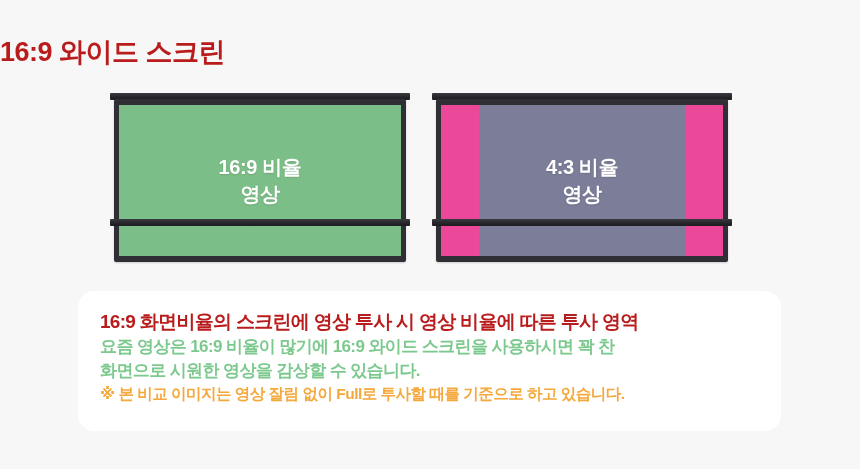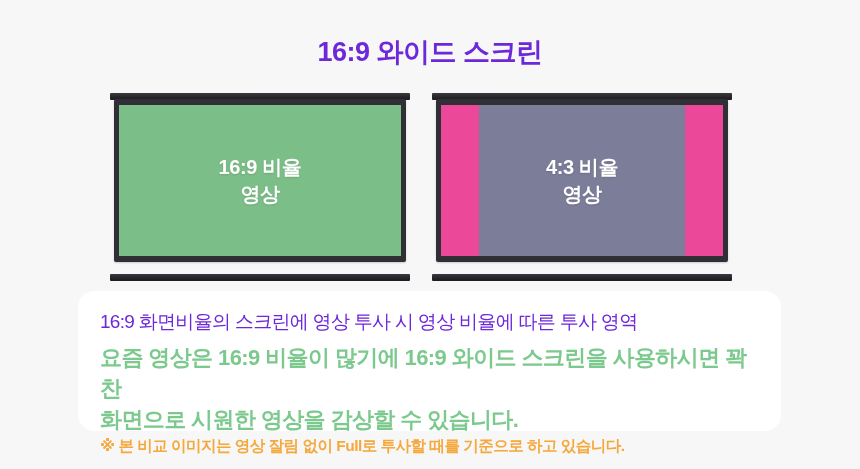--- a/index.html
+++ b/index.html
@@ -17,42 +17,41 @@
     position: relative;
     -webkit-font-smoothing: antialiased;
   }
 
   
   .page-title {
     position: absolute;
     top: 34px;
     left: 0;
     width: 860px;
-    text-align: center;
     font-size: 27px;
     font-weight: bold;
-    color: #6d28d9;
+    color: #b91c1c;
     letter-spacing: -0.5px;
     white-space: nowrap;
   }
 
   
   .screens {
     position: absolute;
     top: 93px;
     left: 0;
     width: 860px;
     height: 175px;
   }
 
   .screen-unit {
     position: absolute;
     top: 0;
     width: 300px;
-    height: 188px;
+    height: 133px;
   }
 
   .screen-unit.left  { left: 110px; }
   .screen-unit.right { left: 432px; }
 
   
   .bar {
     position: absolute;
     left: 0;
     width: 300px;
@@ -121,30 +120,29 @@
     top: 291px;
     width: 703px;
     height: 140px;
     background: #ffffff;
     border-radius: 16px;
     padding: 18px 22px 0 22px;
   }
 
   .card-heading {
     font-size: 19px;
-    font-weight: normal;
-    color: #6d28d9;
+    font-weight: bold;
+    color: #b91c1c;
     letter-spacing: -0.7px;
     line-height: 1.35;
     white-space: nowrap;
   }
 
   .card-body {
-    margin-top: 7px;
-    font-size: 22px;
+    font-size: 17px;
     font-weight: bold;
     color: #7cc98e;
     letter-spacing: -0.6px;
     line-height: 1.42;
     white-space: pre-line;
   }
 
   .card-note {
     margin-top: 0;
     font-size: 15.5px;

